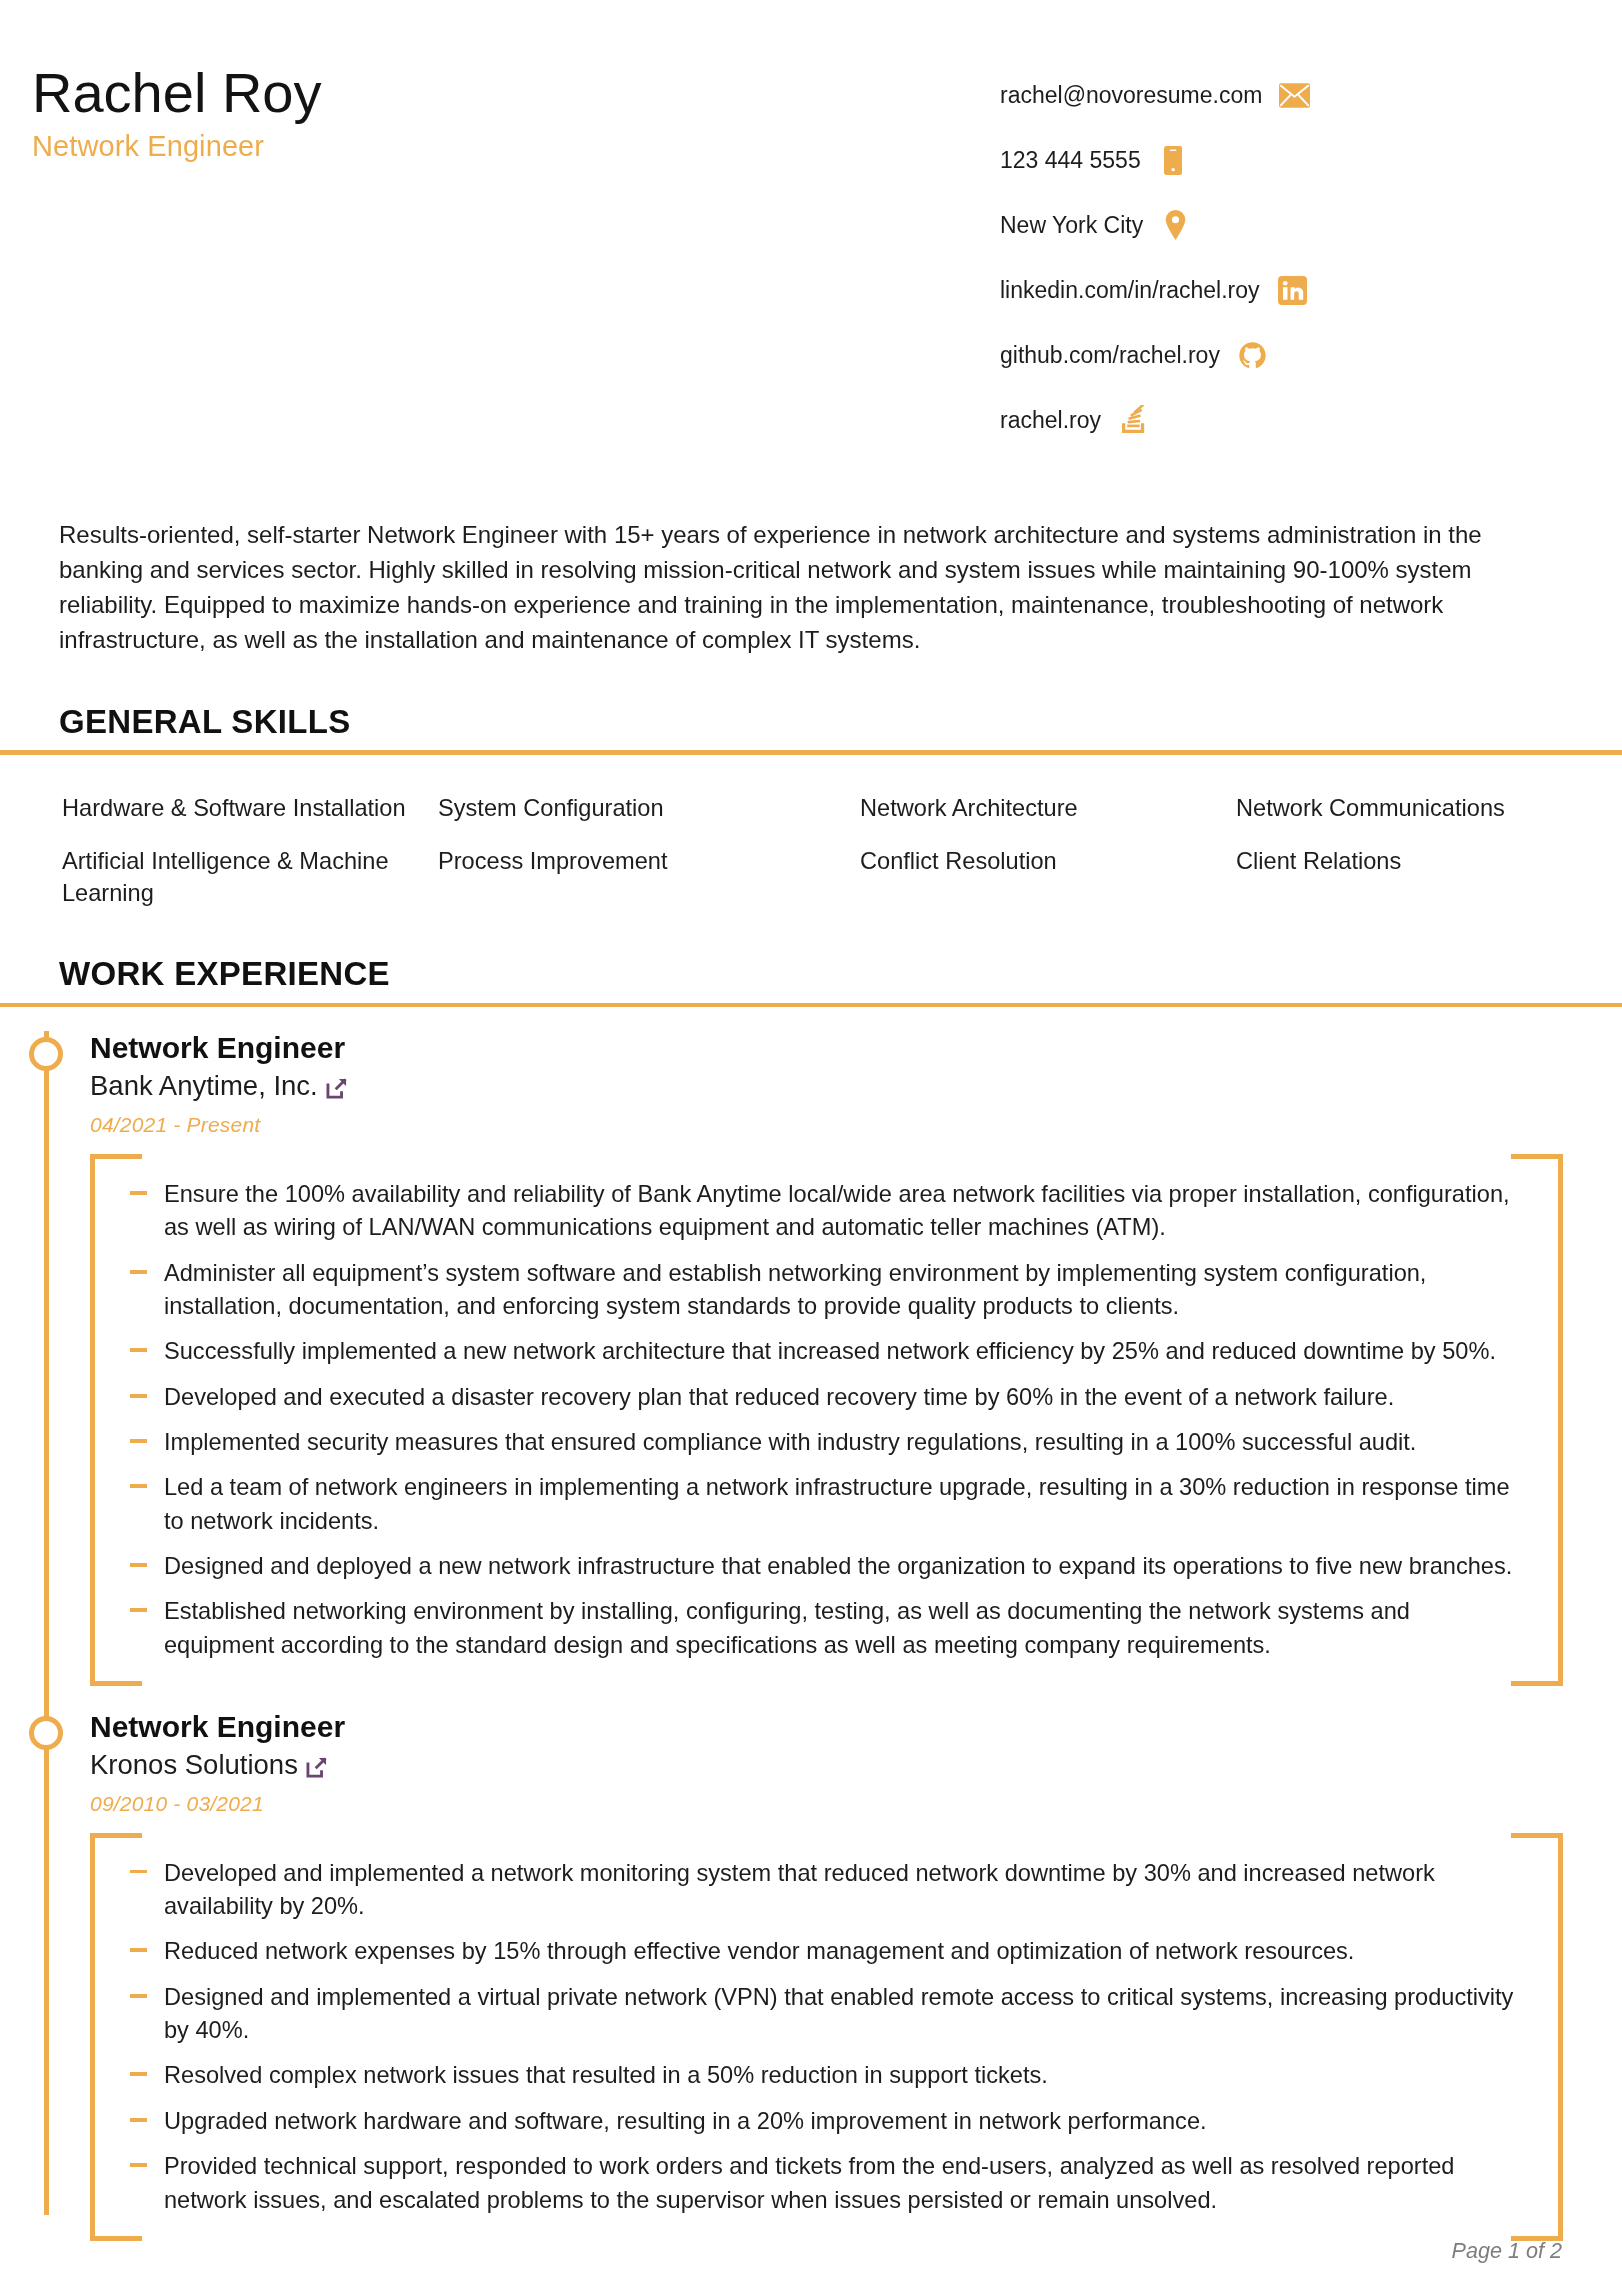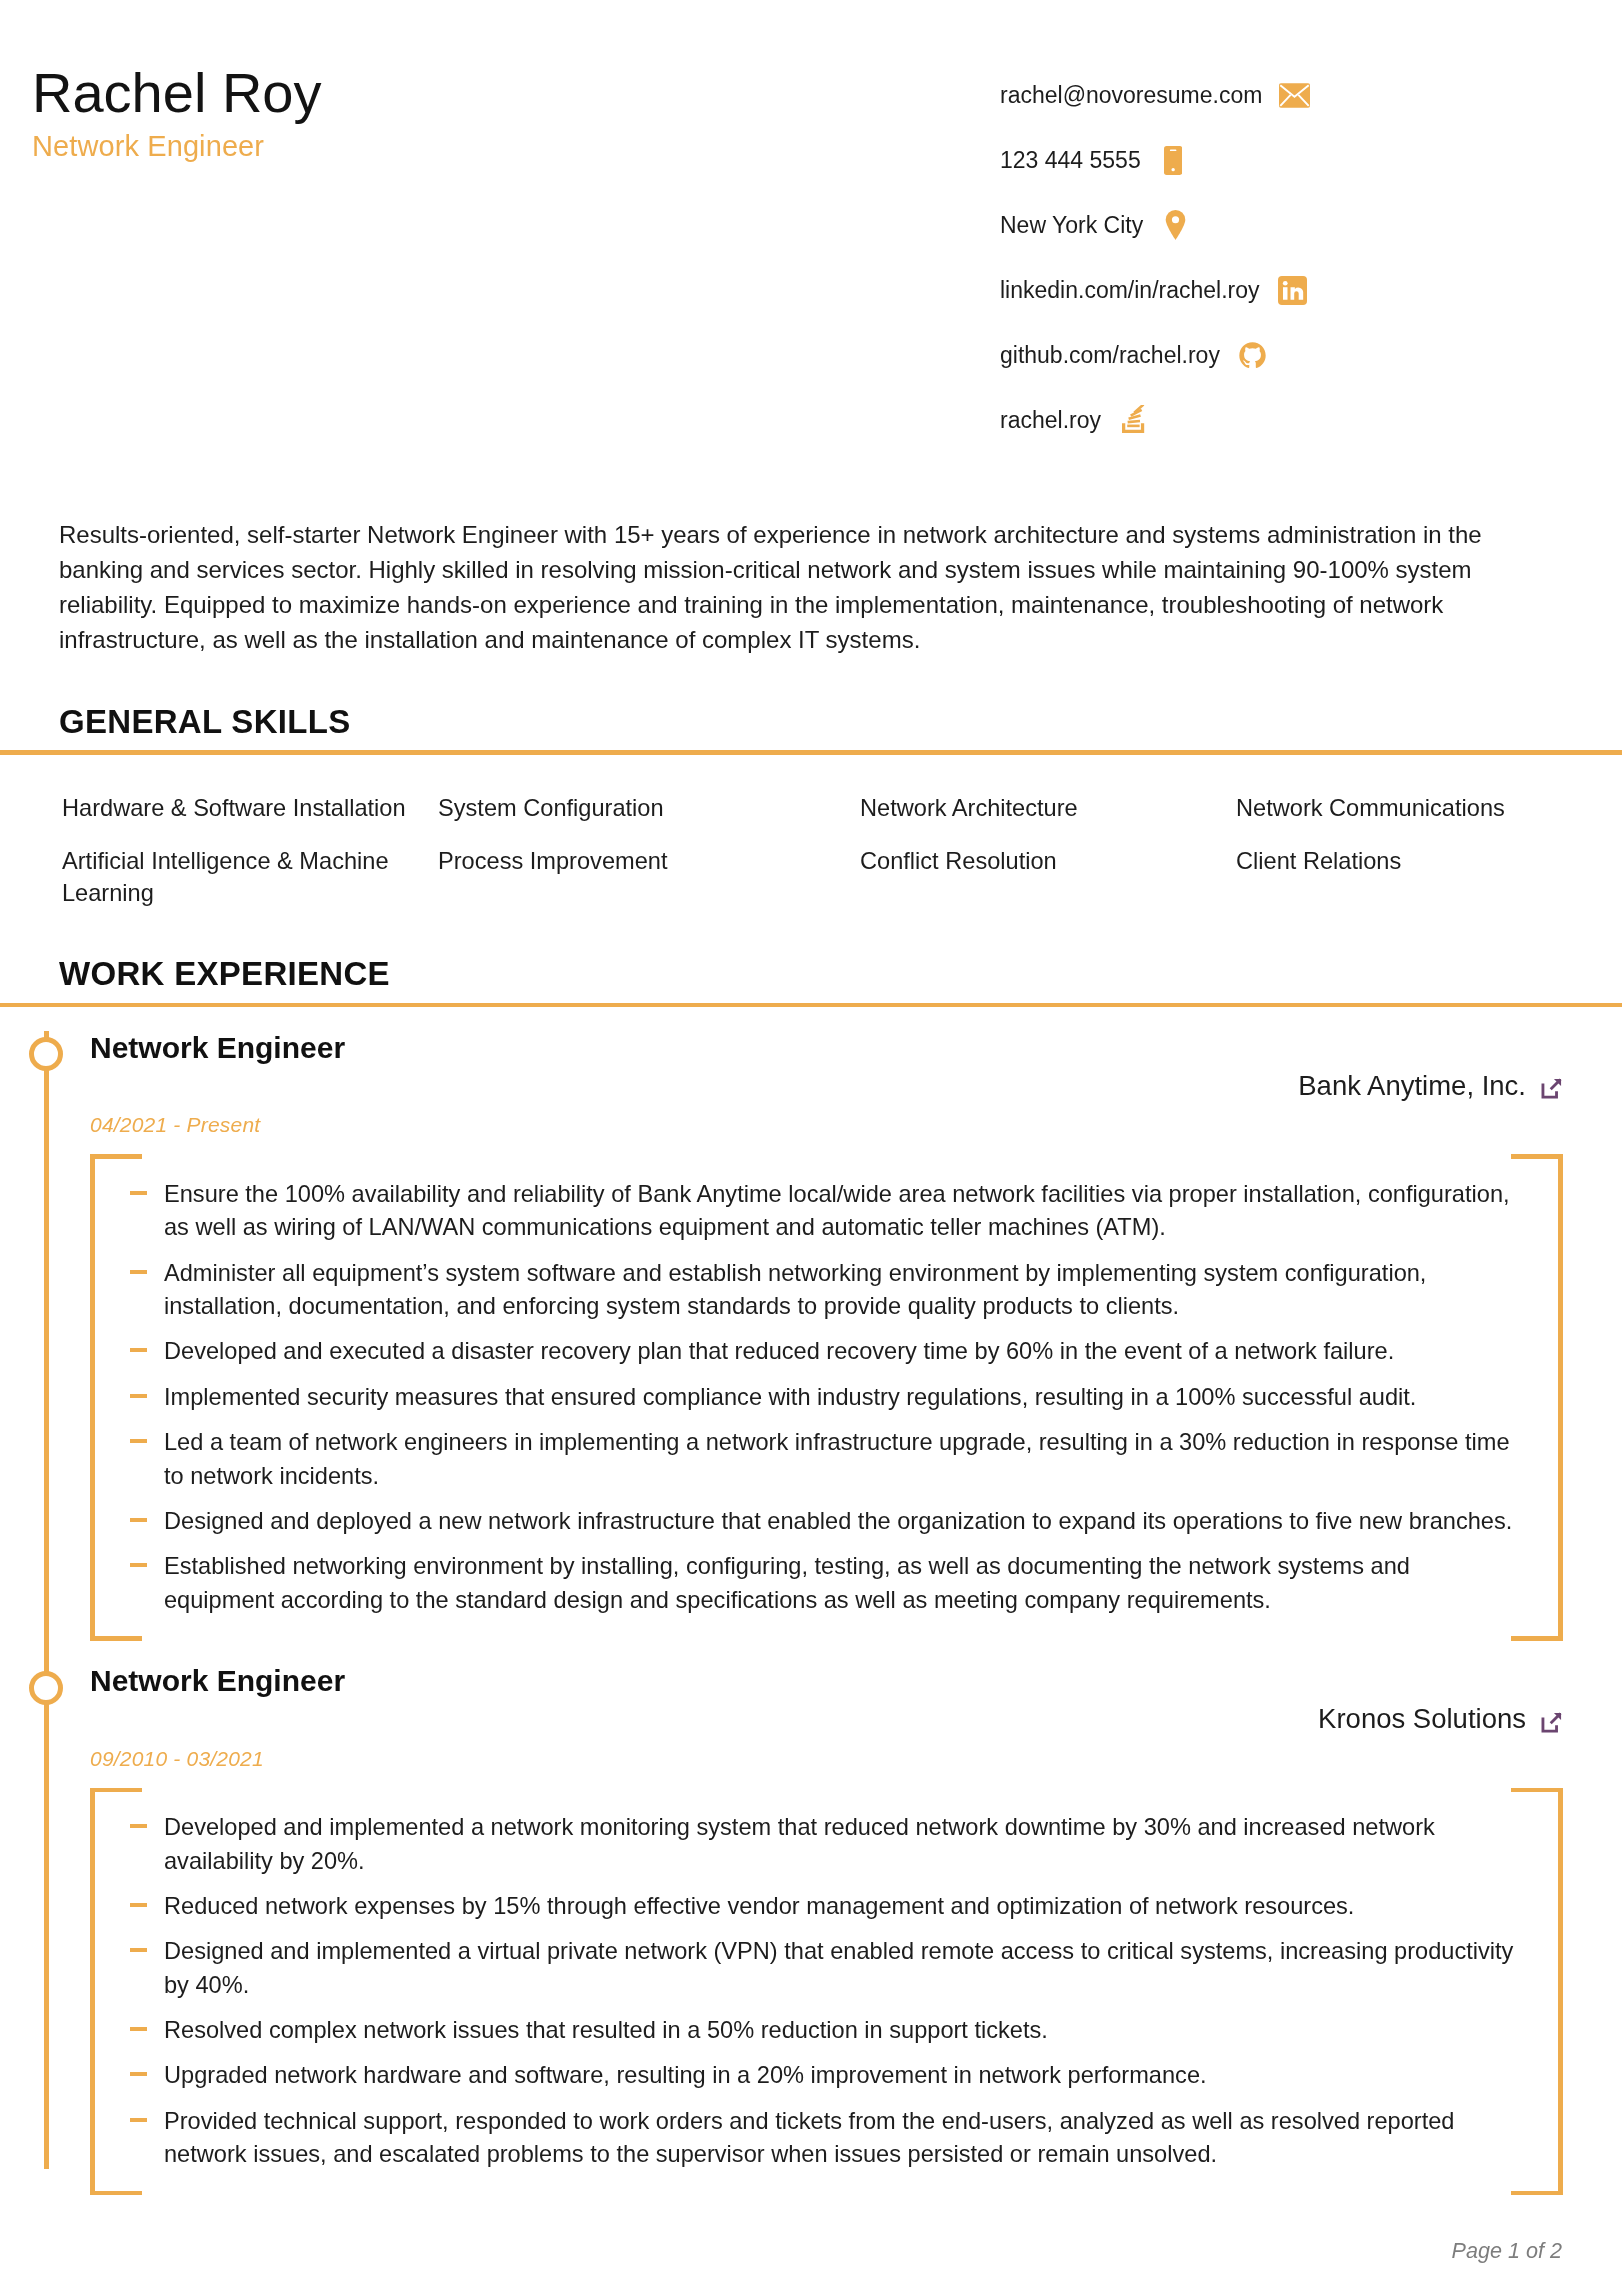--- a/index.html
+++ b/index.html
@@ -72,21 +72,21 @@
   .job-marker {
     position:absolute; left:29px; top:30px;
     width:34px; height:34px; border-radius:50%;
     border:5.9px solid #eeac4d; background:#ffffff; z-index:2;
   }
   .job .job-marker.second { top:30px; }
 
   .job-position { font-size:30px; font-weight:700; color:#111111; line-height:1.12; }
   .job-company {
     font-size:27.5px; font-weight:400; color:#1d1d1d;
-    margin-top:6.5px; display:flex; align-items:center; gap:15px; line-height:1.1;justify-content:flex-end;
+    margin-top:6.5px; display:flex; align-items:center; gap:8px; line-height:1.1;
   }
   .ext-link-icon { width:22px; height:22px; display:inline-block; }
   .job-dates {
     font-size:21px; font-style:italic; color:#eeac4d;
     margin-top:12px; letter-spacing:0.2px;
   }
 
   
   .bullets-box { position:relative; margin-top:17px; padding:23.6px 38px 23.6px 37px; }
   .bullets-box .br {
@@ -241,20 +241,21 @@
         <div class="bullets-box">
           <span class="br br-left-v"></span>
           <span class="br br-right-v"></span>
           <span class="br br-tl"></span>
           <span class="br br-bl"></span>
           <span class="br br-tr"></span>
           <span class="br br-br"></span>
           <ul class="bullets">
             <li>Ensure the 100% availability and reliability of Bank Anytime local/wide area network facilities via proper installation, configuration, as well as wiring of LAN/WAN communications equipment and automatic teller machines (ATM).</li>
             <li>Administer all equipment’s system software and establish networking environment by implementing system configuration, installation, documentation, and enforcing system standards to provide quality products to clients.</li>
+            <li>Successfully implemented a new network architecture that increased network efficiency by 25% and reduced downtime by 50%.</li>
             <li>Developed and executed a disaster recovery plan that reduced recovery time by 60% in the event of a network failure.</li>
             <li>Implemented security measures that ensured compliance with industry regulations, resulting in a 100% successful audit.</li>
             <li>Led a team of network engineers in implementing a network infrastructure upgrade, resulting in a 30% reduction in response time to network incidents.</li>
             <li>Designed and deployed a new network infrastructure that enabled the organization to expand its operations to five new branches.</li>
             <li>Established networking environment by installing, configuring, testing, as well as documenting the network systems and equipment according to the standard design and specifications as well as meeting company requirements.</li>
           </ul>
         </div>
       </div>
 
       <div class="job">

